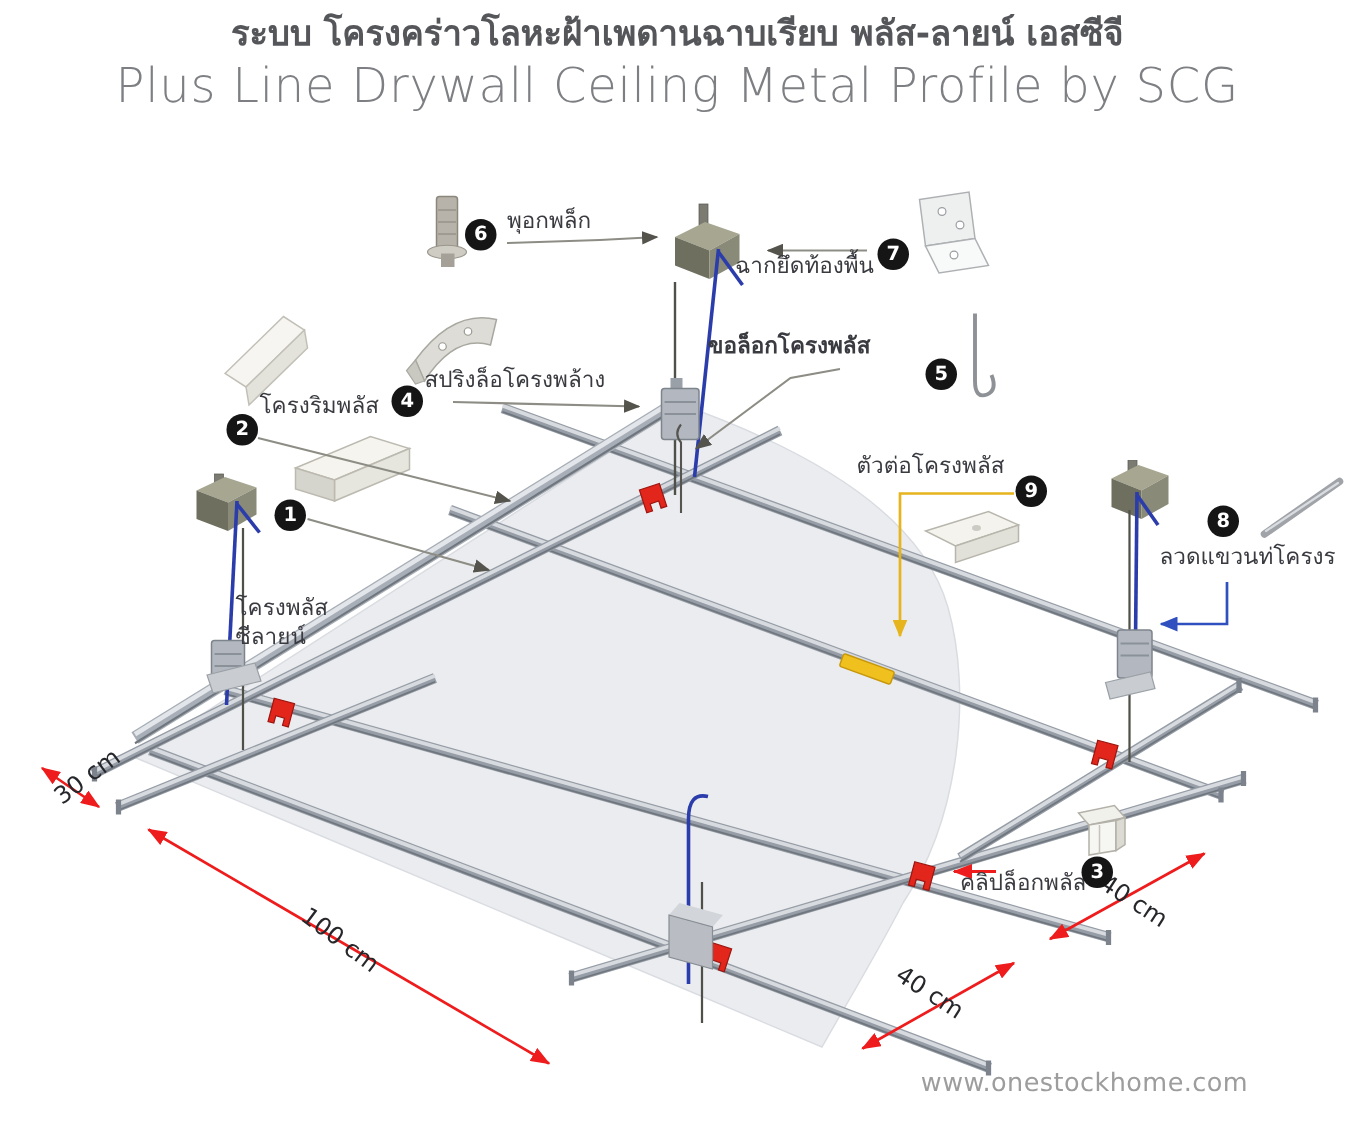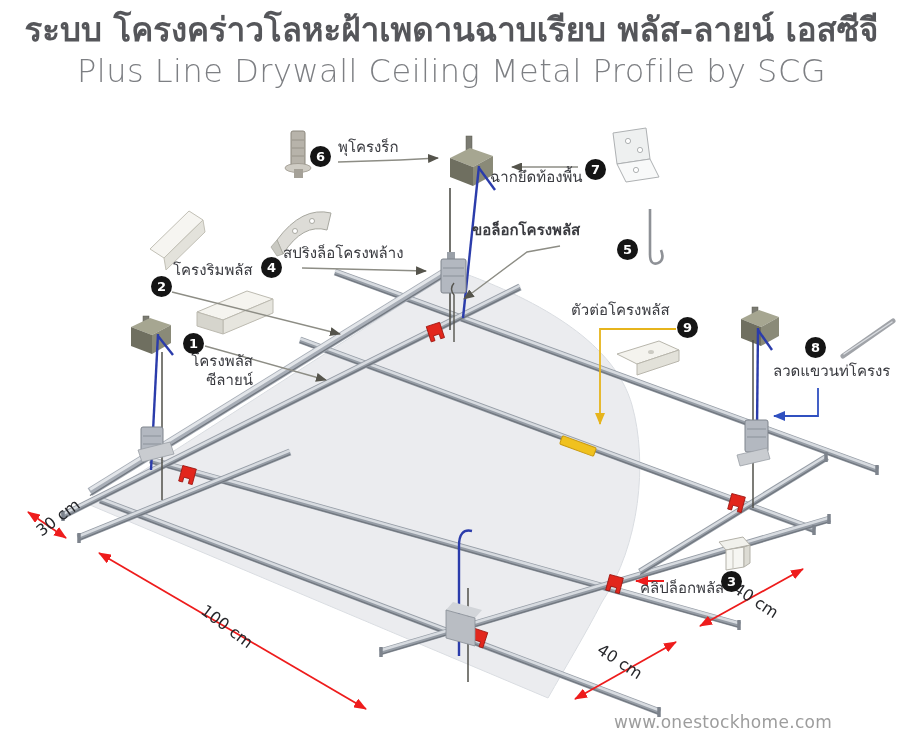--- a/index.html
+++ b/index.html
@@ -1,23 +1,23 @@
 <!DOCTYPE html>
 <html><head>
 <meta charset="utf-8">
 <style>
   html,body{margin:0;padding:0;background:#ffffff;}
   body{font-family:"DejaVu Sans","Liberation Sans",sans-serif;}
   .stage{position:relative;width:903px;height:749px;background:#ffffff;overflow:hidden;}
   .title-block{position:absolute;left:0;top:8px;width:903px;text-align:center;z-index:3;}
-  .title-thai{font-size:33px;font-weight:600;color:#55565a;line-height:1.35;}
+  .title-thai{font-size:23px;font-weight:600;color:#55565a;line-height:1.35;}
   .title-en{font-size:32px;font-weight:300;color:#7d7f83;line-height:1.15;letter-spacing:.5px;}
   svg.diagram{position:absolute;left:0;top:0;z-index:1;}
   .lbl{position:absolute;font-size:15px;font-weight:500;color:#3a3b40;white-space:nowrap;z-index:3;line-height:1.2;}
-  .lbl.two-line{white-space:normal;text-align:right;line-height:1.25;}
+  .lbl.two-line{white-space:normal;text-align:left;line-height:1.25;margin-top:44px;}
   .callout-circle{position:absolute;width:21px;height:21px;border-radius:50%;background:#151515;color:#ffffff;
     font-size:13px;font-weight:bold;display:flex;align-items:center;justify-content:center;z-index:4;}
   .dim{position:absolute;font-size:16px;font-weight:500;color:#26272b;width:70px;text-align:center;z-index:3;white-space:nowrap;}
   .watermark{position:absolute;left:598px;top:712px;width:250px;text-align:center;font-size:17px;color:#9d9d9d;letter-spacing:.3px;z-index:3;}
 </style>
 </head>
 <body>
 
 <div class="stage">
 
@@ -259,21 +259,21 @@
   <div class="callout-circle" style="left:585px;top:159px;">
       <span>7</span>
     </div>
   <div class="callout-circle" style="left:805px;top:337px;">
       <span>8</span>
     </div>
   <div class="callout-circle" style="left:677px;top:317px;">
       <span>9</span>
     </div>
 
-  <div class="lbl" style="left:338px;top:138px;">พุโครงร็ก</div>
+  <div class="lbl" style="left:338px;top:138px;">พุอกพล็ก</div>
   <div class="lbl" style="left:490px;top:138px;margin-top:30px;">ฉากยึดท้องพื้น</div>
   <div class="lbl" style="left:283px;top:244px;">สปริงล็อโครงพล้าง</div>
   <div class="lbl" style="left:173px;top:261px;">โครงริมพลัส</div>
   <div class="lbl" style="left:472px;top:221px;font-weight:bold;">ขอล็อกโครงพลัส</div>
   <div class="lbl two-line" style="left:157px;top:352px;width:96px;">
     <span style="display:block;">โครงพลัส</span>
     <span style="display:block;">ซีลายน์</span>
   </div>
   <div class="lbl" style="left:571px;top:301px;">ตัวต่อโครงพลัส</div>
   <div class="lbl" style="left:773px;top:362px;">ลวดแขวนท่โครงร</div>

